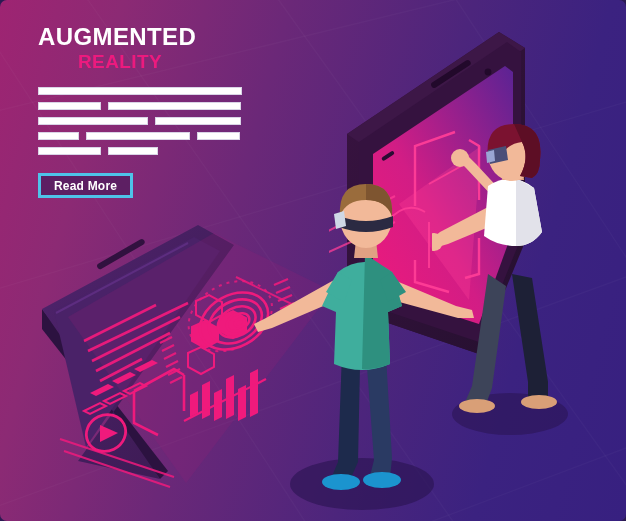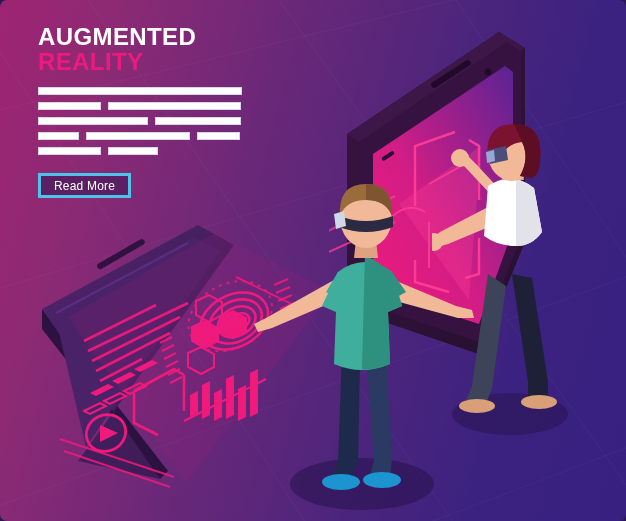--- a/index.html
+++ b/index.html
@@ -9,28 +9,28 @@
     font-family:"Liberation Sans", sans-serif;
     background:linear-gradient(105deg,#9e2472 0%,#8c2a74 16%,#6b2878 38%,#4c257c 62%,#3b2280 80%,#372080 100%);
     border-radius:7px;
   }
   
   .bg-lines{position:absolute;inset:0;opacity:.30;}
 
   
   .copy{position:absolute;left:38px;top:24px;width:224px;}
   .h-aug{font-size:24px;line-height:25px;font-weight:bold;color:#ffffff;letter-spacing:.4px;}
-  .h-real{font-size:24px;line-height:25px;font-weight:bold;color:#ec1a7e;letter-spacing:.4px;}
+  .h-real{font-size:19px;line-height:25px;font-weight:bold;color:#ec1a7e;letter-spacing:.4px;margin-left:40px;}
   .bars{margin-top:13px;}
   .brow{display:flex;gap:7px;margin-bottom:7px;}
   .bar{height:8px;background:#ffffff;border:1px solid #d9d4e6;}
   .btn{
     margin-top:11px;display:inline-flex;align-items:center;justify-content:center;
     height:25px;padding:0 13px;border:3px solid #4ec3e9;background:#5d1f63;
-    color:#ffffff;font-size:12px;font-weight:normal;letter-spacing:.2px;
+    color:#ffffff;font-size:12px;font-weight:bold;letter-spacing:.2px;
   }
 
   
   .iso{position:absolute;}
 
   
   #phone{left:329px;top:24px;width:215px;height:330px;}
   #phone svg{display:block;}
 
   

